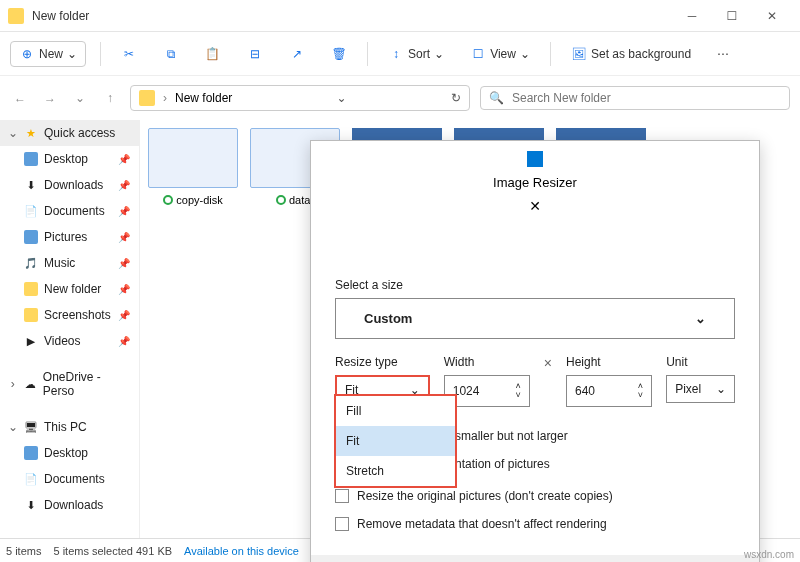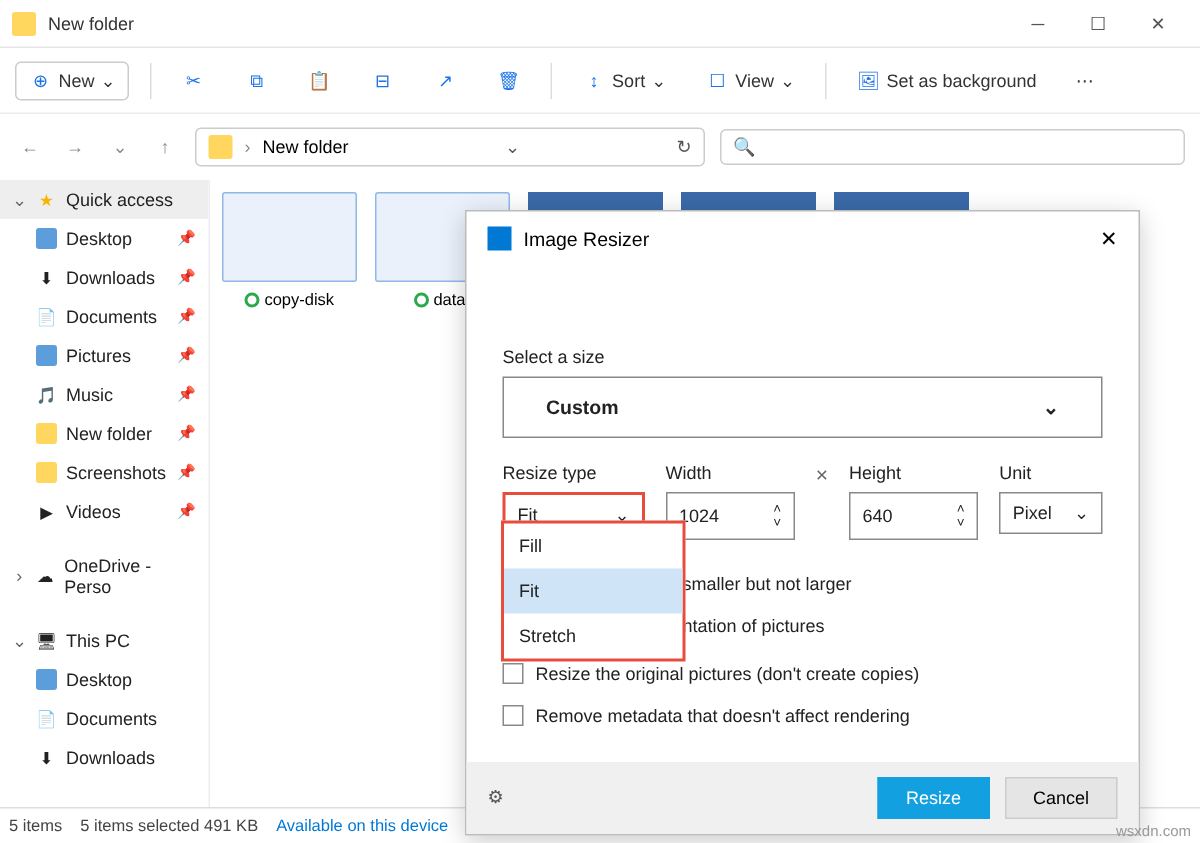--- a/index.html
+++ b/index.html
@@ -41,21 +41,21 @@
     .thumb { width: 90px; }
     .thumb-box { width: 90px; height: 60px; background: #eaf1fb; border: 1px solid #8fb8e8; border-radius: 2px; }
     .thumb-strip { width: 90px; height: 16px; background: #3a6aa8; }
     .thumb-label { font-size: 11px; text-align: center; margin-top: 6px; display: flex; align-items: center; justify-content: center; gap: 3px; }
     .green-dot { width: 10px; height: 10px; border: 2px solid #2ba84a; border-radius: 50%; }
 
     .statusbar { position: absolute; bottom: 0; left: 0; right: 0; height: 24px; background: #fff; border-top: 1px solid #ddd; display: flex; align-items: center; padding: 0 6px; gap: 12px; font-size: 11px; color: #444; }
 
     
     .dialog { position: absolute; left: 310px; top: 140px; width: 450px; background: #fff; border: 1px solid #bbb; box-shadow: 0 4px 16px rgba(0,0,0,0.2); }
-    .dlg-title { display: flex; align-items: center; padding: 10px 14px; gap: 8px; }
+    .dlg-title { display: flex; align-items: center; padding: 10px 14px; gap: 8px; flex-direction: column; }
     .dlg-title .dlgic { width: 16px; height: 16px; background: #0078d4; }
     .dlg-title .tt { font-size: 13px; flex: 1; }
     .dlg-close { font-size: 14px; }
     .dlg-body { padding: 12px 24px 0; font-size: 12px; color: #222; }
     .dlg-body .lbl { margin-bottom: 6px; margin-top: 42px; }
     .select-box { border: 1px solid #888; padding: 12px 28px; display: flex; align-items: center; font-weight: 600; font-size: 13px; }
     .select-box .v { flex: 1; }
     .row { display: flex; gap: 14px; margin-top: 16px; align-items: flex-start; }
     .field { flex: 1; }
     .field .cap { font-size: 12px; margin-bottom: 6px; }
@@ -136,20 +136,21 @@
   <span class="nav-arrow">↑</span>
   <div class="addr">
     <span class="folder-icon"></span>
     <span class="chev">›</span>
     <span>New folder</span>
     <span class="refresh" style="margin-left:auto">⌄</span>
     <span class="refresh">↻</span>
   </div>
   <div class="searchbox">
     <span>🔍</span>
+    <input placeholder="Search New folder" style="">
   </div>
 </div>
 
 <div class="body">
   <div class="sidebar">
     <div class="side-item qa">
       <span class="chevL">⌄</span>
       <span class="side-ic star">★</span>
       <span>Quick access</span>
     </div>

